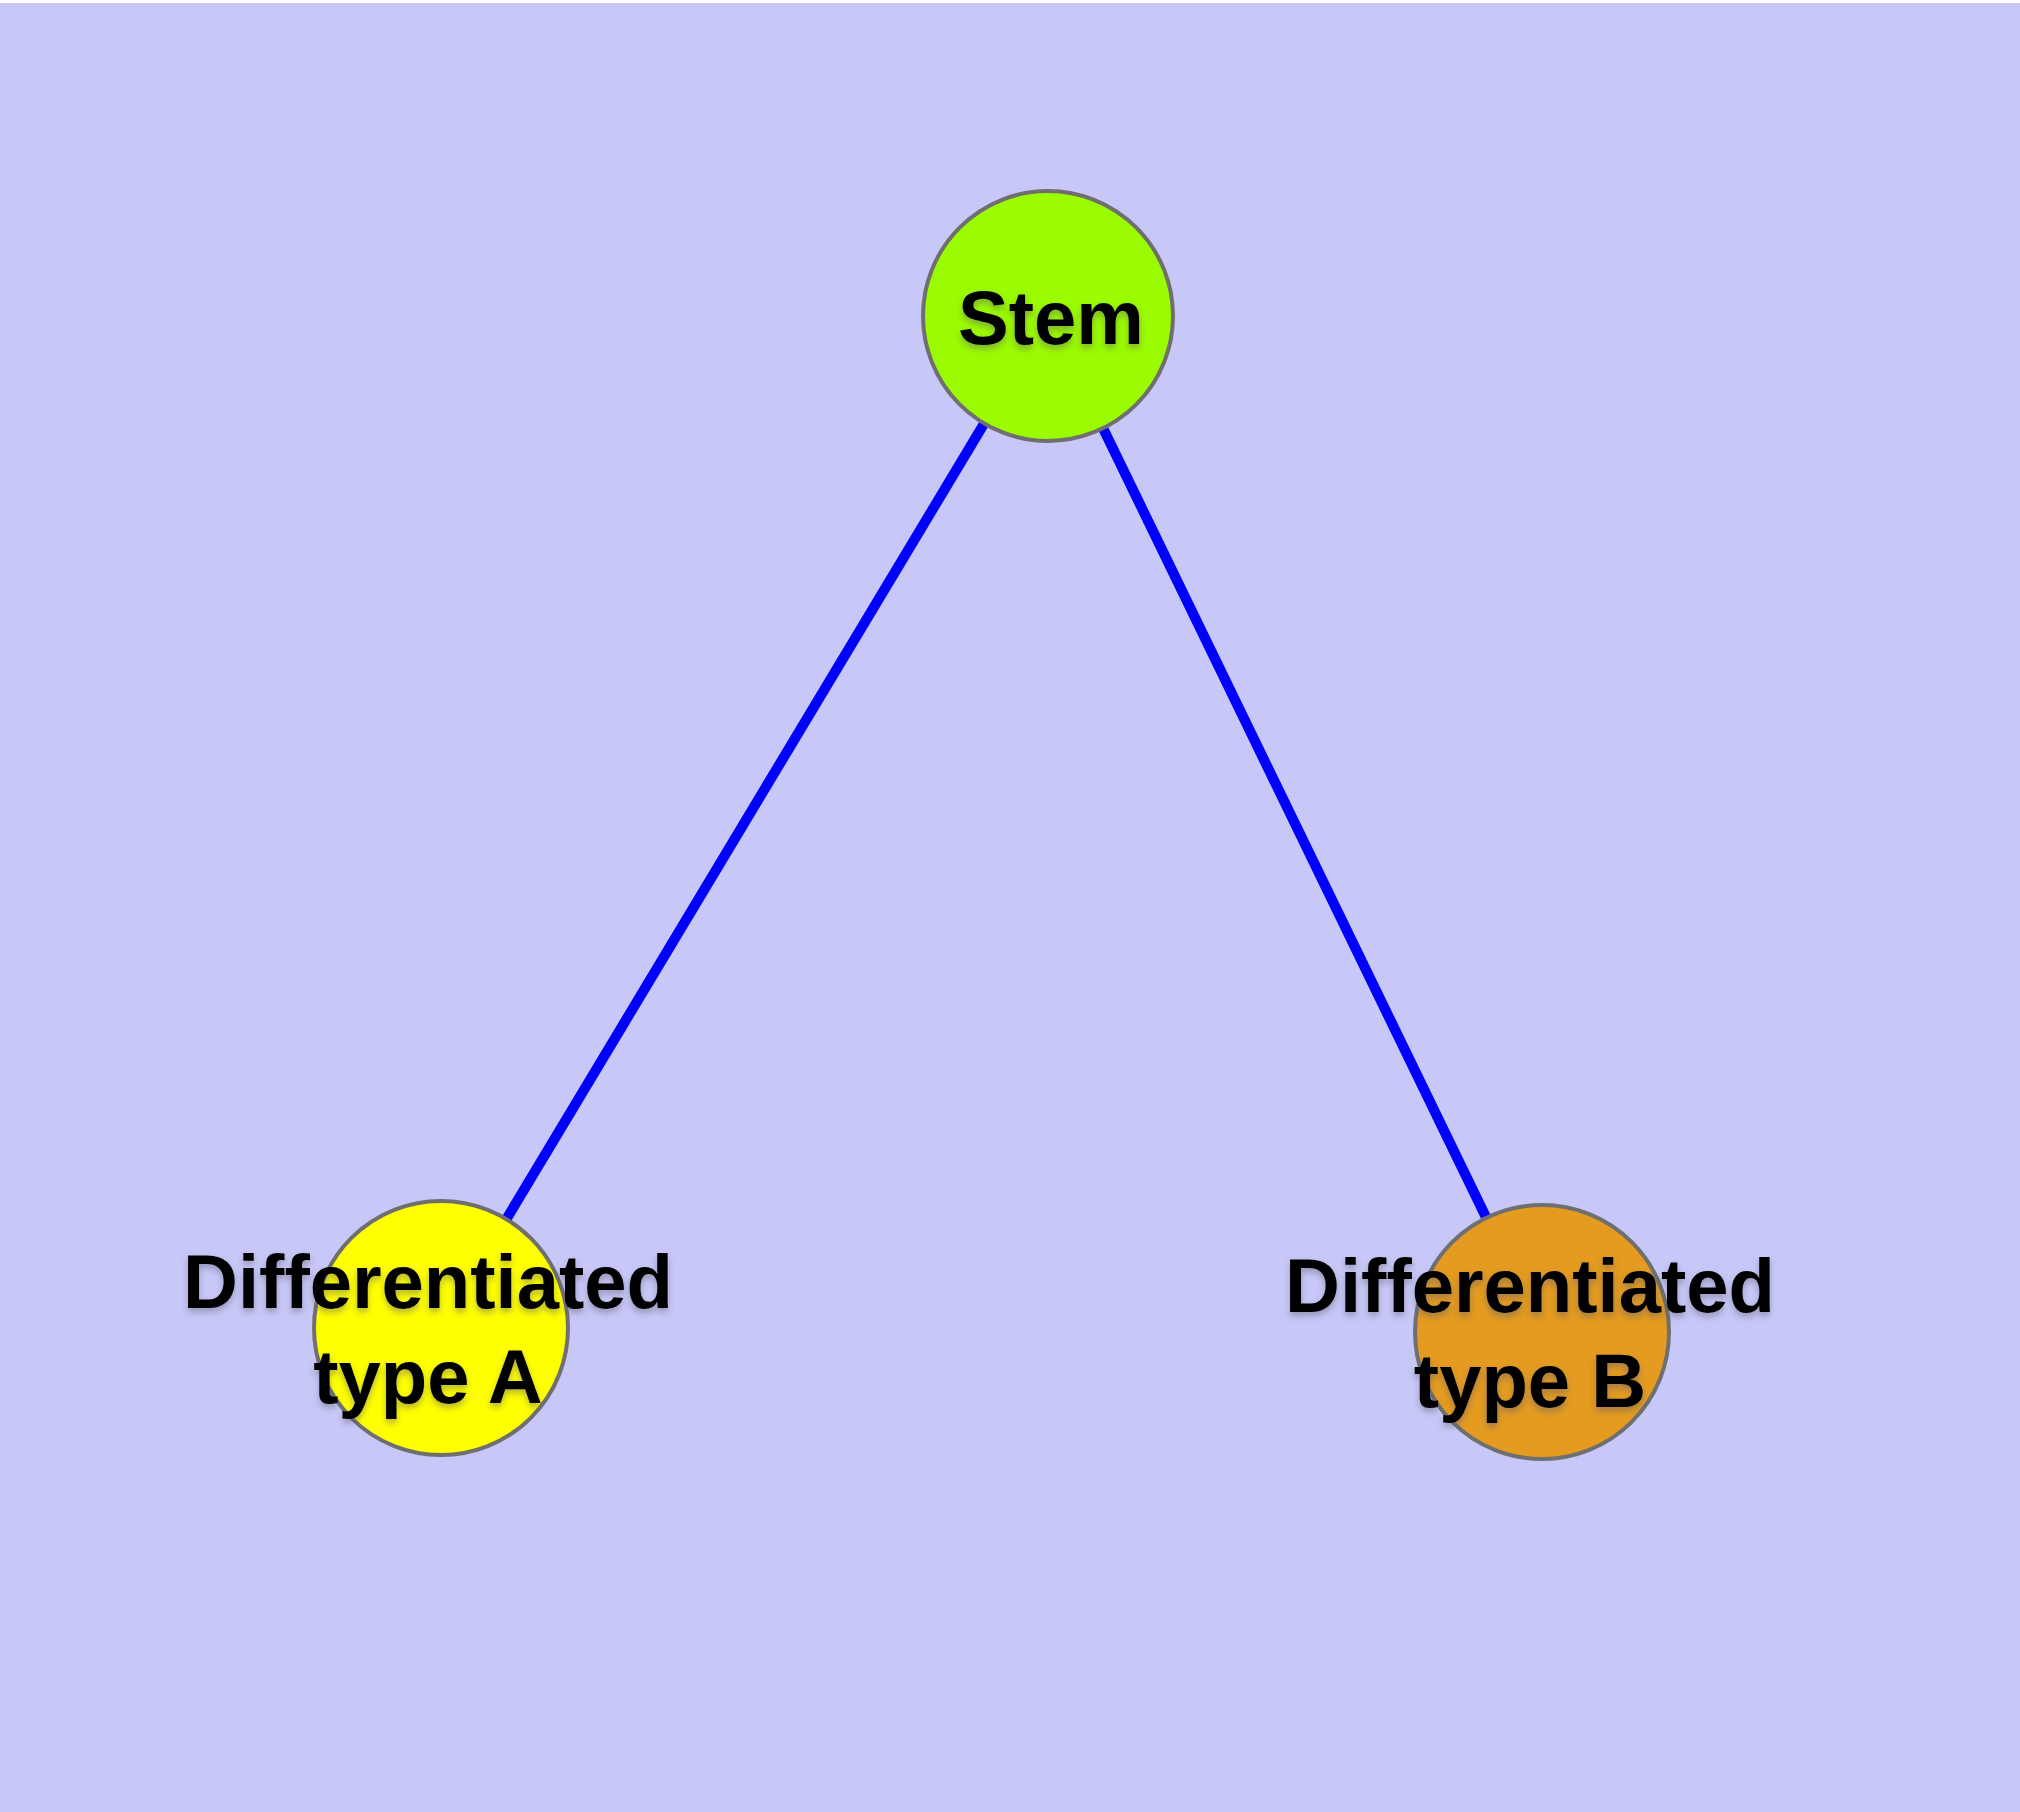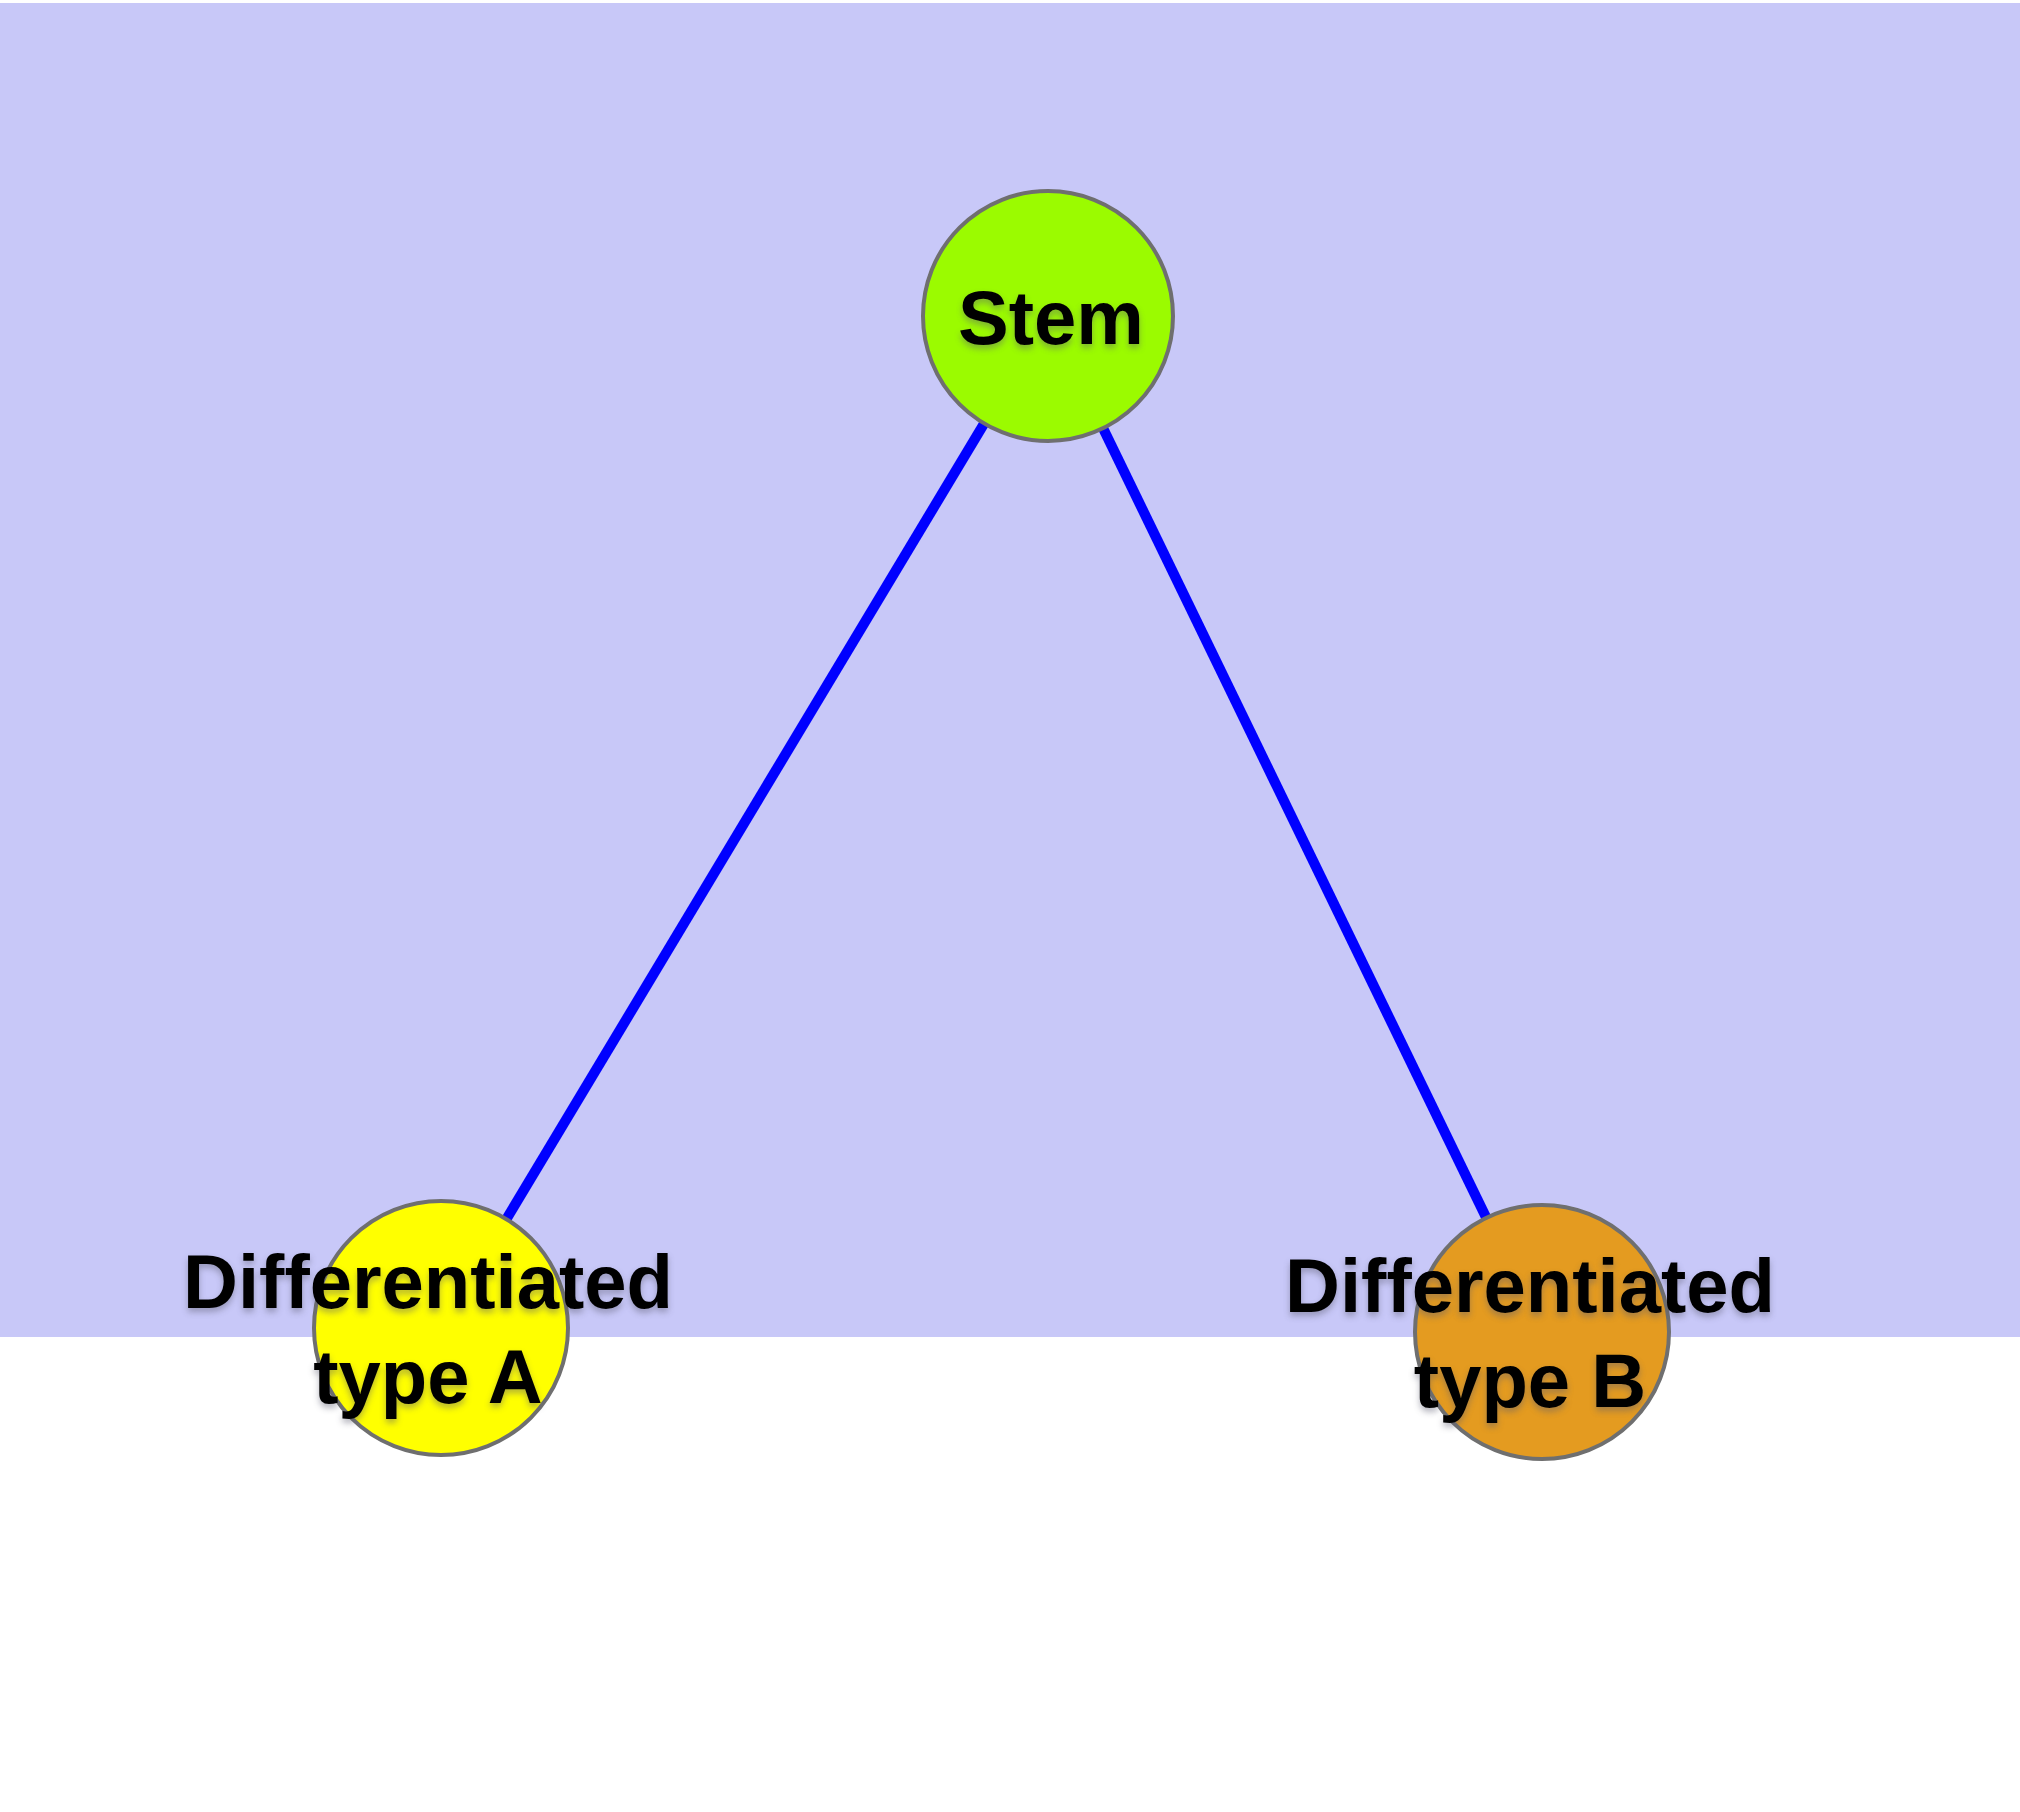--- a/index.html
+++ b/index.html
@@ -9,21 +9,21 @@
     height: 1812px;
     background: #ffffff;
     overflow: hidden;
     font-family: "Liberation Sans", sans-serif;
   }
   .canvas {
     position: absolute;
     left: 0;
     top: 3.4px;
     width: 2021px;
-    height: 1334px;
+    height: 1809px;
     background: #c8c8f8;
   }
   .top-strip {
     position: absolute;
     left: 0;
     top: 0;
     width: 2021px;
     height: 3.4px;
     background: #ffffff;
   }

